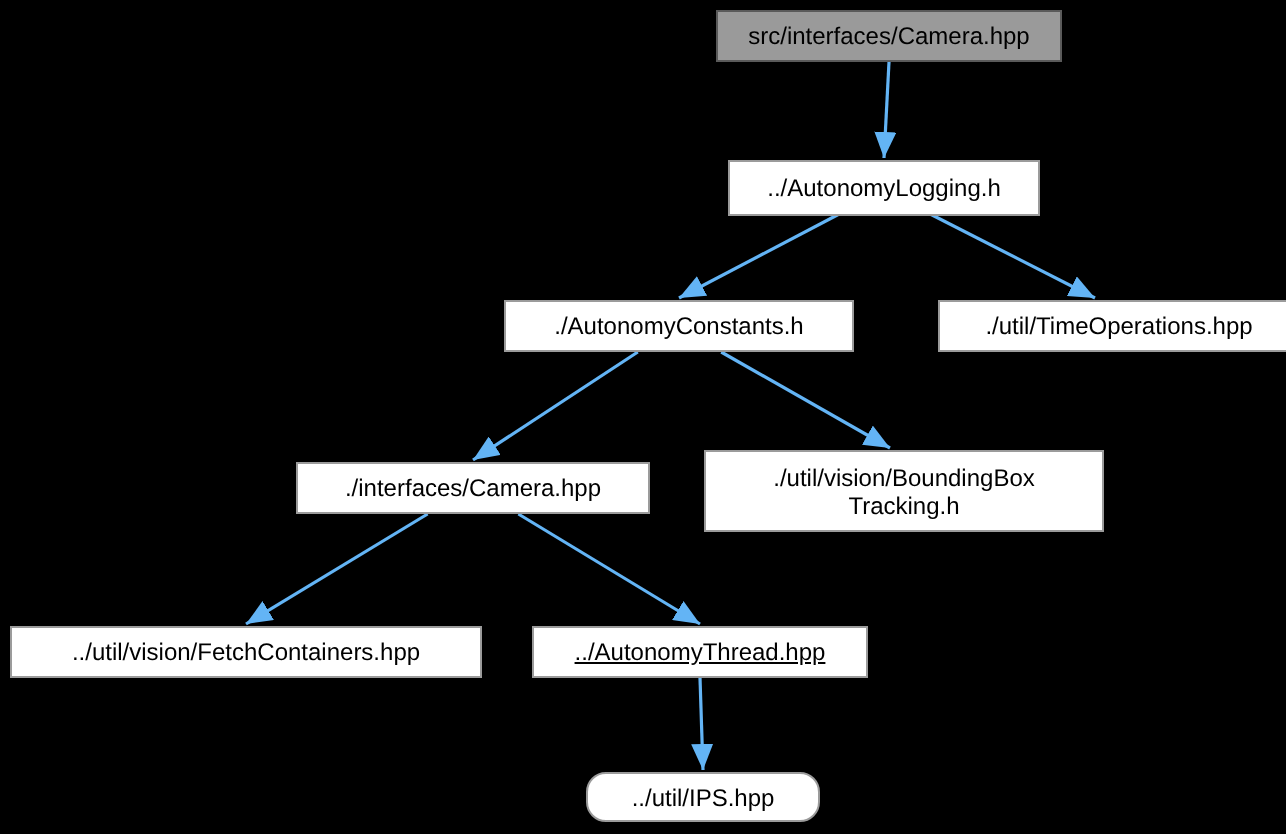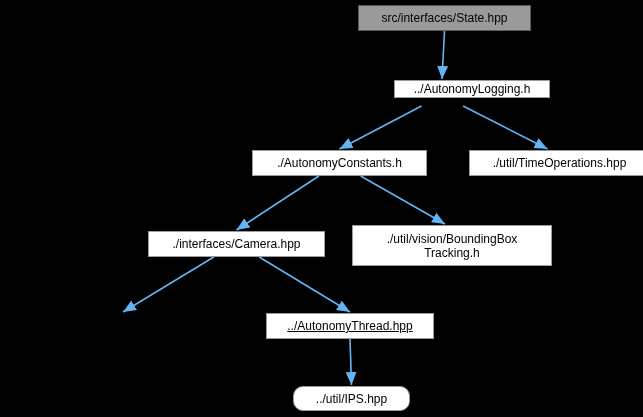--- a/index.html
+++ b/index.html
@@ -55,37 +55,40 @@
       <line x1="421.5" y1="106" x2="339.5" y2="149" stroke="#63b4f5" stroke-width="1.6" marker-end="url(#arrowhead)"></line>
       <line x1="463.1" y1="106" x2="547.5" y2="149" stroke="#63b4f5" stroke-width="1.6" marker-end="url(#arrowhead)"></line>
       <line x1="318.9" y1="176" x2="236.5" y2="230" stroke="#63b4f5" stroke-width="1.6" marker-end="url(#arrowhead)"></line>
       <line x1="360.6" y1="176" x2="445" y2="224" stroke="#63b4f5" stroke-width="1.6" marker-end="url(#arrowhead)"></line>
       <line x1="213.8" y1="257" x2="123" y2="312" stroke="#63b4f5" stroke-width="1.6" marker-end="url(#arrowhead)"></line>
       <line x1="259.2" y1="257" x2="350" y2="312" stroke="#63b4f5" stroke-width="1.6" marker-end="url(#arrowhead)"></line>
       <line x1="350" y1="339" x2="351.5" y2="385" stroke="#63b4f5" stroke-width="1.6" marker-end="url(#arrowhead)"></line>
     </svg>
 
 <div class="node highlight" style="left: 358px; top: 5px; width: 173px; height: 26px;">
-      <span>src/interfaces/State.hpp</span>
+      <span>src/interfaces/Camera.hpp</span>
     </div>
-    <div class="node" style="left: 364px; top: 80px; width: 156px; height: 18px; margin-left: 30px;">
+    <div class="node" style="left: 364px; top: 80px; width: 156px; height: 28px;">
       <span>../AutonomyLogging.h</span>
     </div>
     <div class="node" style="left: 252px; top: 150px; width: 175px; height: 26px;">
       <span>./AutonomyConstants.h</span>
     </div>
     <div class="node" style="left: 457px; top: 150px; width: 181px; height: 26px; margin-left: 12px;">
       <span>./util/TimeOperations.hpp</span>
     </div>
     <div class="node" style="left: 148px; top: 231px; width: 177px; height: 26px;">
       <span>./interfaces/Camera.hpp</span>
     </div>
     <div class="node" style="left: 352px; top: 225px; width: 200px; height: 41px;">
       <span>./util/vision/BoundingBox</span>
       <span>Tracking.h</span>
     </div>
+    <div class="node" style="left: 5px; top: 313px; width: 236px; height: 26px;">
+      <span>../util/vision/FetchContainers.hpp</span>
+    </div>
     <div class="node" style="left: 266px; top: 313px; width: 168px; height: 26px; text-decoration: underline;">
       <span>../AutonomyThread.hpp</span>
     </div>
     <div class="node" style="left: 293px; top: 386px; width: 117px; height: 25px; border-radius: 10px;">
       <span>../util/IPS.hpp</span>
     </div>
   </div>
 
 </body></html>

